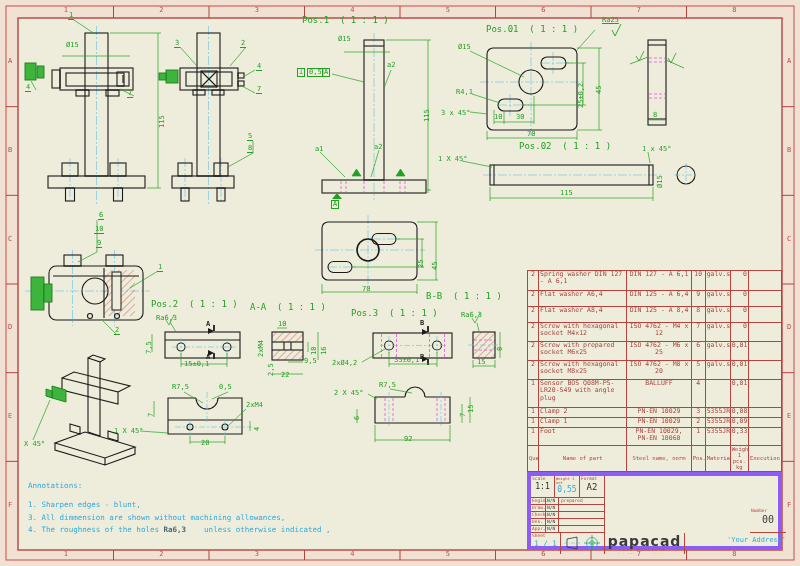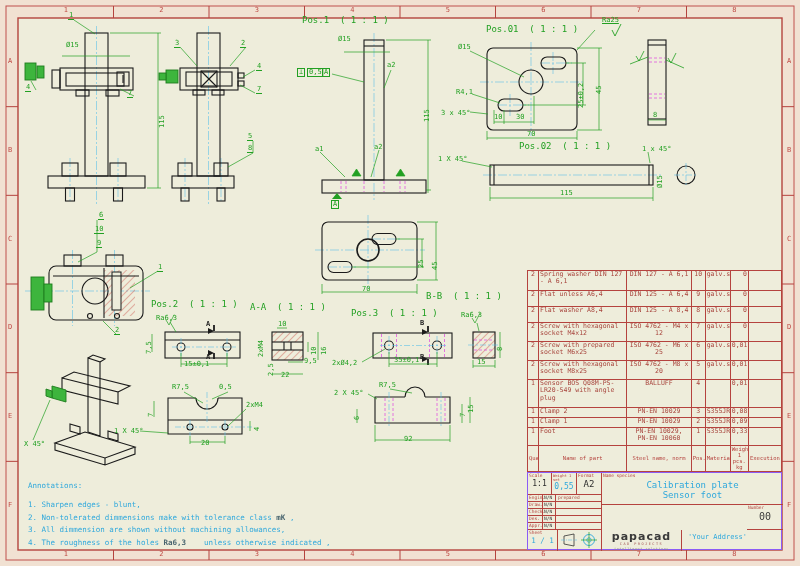--- a/index.html
+++ b/index.html
@@ -16,32 +16,32 @@
   .glbl{position:absolute;color:#bf4a44;font-size:7px;line-height:1;}
   
   #bom{position:absolute;left:527px;top:270px;width:255px;border-collapse:collapse;table-layout:fixed;}
   #bom td{border:1px solid #b5433e;color:#a8463e;font-size:6.5px;line-height:1.12;
       padding:0 1px;vertical-align:top;overflow:hidden;font-family:"DejaVu Sans Mono",monospace;}
   #bom td.c{text-align:center;}
   #bom td.r{text-align:right;}
   #bom tr.hdr td{font-size:5.5px;text-align:center;vertical-align:middle;color:#b5433e;}
   #bom tr.thin td{font-size:4.5px;}
   
-  #tblock{position:absolute;left:527px;top:472px;width:255px;height:78px;border:1px solid #8b5cf6;
+  #tblock{position:absolute;left:527px;top:472px;width:255px;height:78px;border:4px solid #8b5cf6;
       box-sizing:border-box;background:#eeeddb;}
   .tb{position:absolute;box-sizing:border-box;border-right:1px solid #b5433e;border-bottom:1px solid #b5433e;
       color:#2c2c2c;overflow:hidden;}
   .tb .tlab{display:block;font-size:4.5px;color:#b5433e;line-height:1.1;padding:1px 1px 0 1px;}
   .blue{color:#2fa8dc !important;}
   .ctr{text-align:center;}
   #signs .srow{display:flex;height:7px;border-bottom:1px solid #b5433e;box-sizing:border-box;}
   #signs .srole{width:15px;font-size:4.5px;color:#b5433e;border-right:1px solid #b5433e;padding-left:1px;box-sizing:border-box;}
   #signs .sval{width:13px;font-size:4.5px;color:#333;border-right:1px solid #b5433e;padding-left:1px;box-sizing:border-box;}
   #signs .sext{flex:1;font-size:4.5px;color:#a8463e;padding-left:2px;}
-  .logo-main{display:block;font-family:"DejaVu Sans",sans-serif;font-weight:bold;font-size:11px;
+  .logo-main{display:block;font-family:"DejaVu Sans",sans-serif;font-weight:bold;font-size:14px;
       letter-spacing:1px;color:#3a3a3a;line-height:1;}
   .logo-sub{display:block;font-size:3.5px;letter-spacing:1.5px;color:#a05050;line-height:1.4;}
   .logo-sub2{display:block;font-size:3.5px;letter-spacing:.5px;color:#909090;line-height:1.2;}
   
   #annot{position:absolute;left:28px;top:481px;width:470px;color:#2fa8dc;font-size:7.5px;
       font-family:"DejaVu Sans Mono",monospace;}
   #annot .ahead{margin-bottom:10px;display:block;}
   #annot .aline{display:block;margin-bottom:3.5px;white-space:pre;}
   #annot .em{color:#49656f;font-weight:bold;}
 </style>
@@ -621,21 +621,21 @@
           <td class="c">2</td>
           <td>Spring washer DIN 127 - A 6,1</td>
           <td class="c">DIN 127 - A 6,1</td>
           <td class="c">10</td>
           <td>galv.steel</td>
           <td class="r">0</td>
           <td></td>
         </tr>
         <tr style="height: 16px;">
           <td class="c">2</td>
-          <td>Flat unless A6,4</td>
+          <td>Flat washer A6,4</td>
           <td class="c">DIN 125 - A 6,4</td>
           <td class="c">9</td>
           <td>galv.steel</td>
           <td class="r">0</td>
           <td></td>
         </tr>
         <tr style="height: 16px;">
           <td class="c">2</td>
           <td>Flat washer A8,4</td>
           <td class="c">DIN 125 - A 8,4</td>
@@ -774,43 +774,37 @@
   <div class="tb" style="left:30px;top:57px;width:44px;height:21px;border-bottom:none;">
     <svg width="44" height="21">
       <path d="M6,6 L16,4 L16,16 L6,14 Z" fill="none" stroke="#333" stroke-width="0.8"></path>
       <line x1="3" y1="10" x2="19" y2="10" stroke="#5ec1ea" stroke-width="0.6" stroke-dasharray="4 1 1 1"></line>
       <circle cx="31" cy="10" r="5.5" fill="none" stroke="#2fa8dc" stroke-width="0.9"></circle>
       <circle cx="31" cy="10" r="2.2" fill="none" stroke="#2fa8dc" stroke-width="0.8"></circle>
       <line x1="23" y1="10" x2="39" y2="10" stroke="#22a022" stroke-width="0.7"></line>
       <line x1="31" y1="2" x2="31" y2="18" stroke="#22a022" stroke-width="0.7"></line>
     </svg>
   </div>
-  <div class="tb" style="left:74px;top:0;width:181px;height:32px;border-right:none;">
-    <span class="tlab">Name species</span>
-    <span class="ctr blue" style="display:block;font-size:9px;margin-top:1px;">Calibration plate</span>
-    <span class="ctr blue" style="display:block;font-size:9px;">Sensor foot</span>
-  </div>
   <div class="tb" style="left:219px;top:32px;width:36px;height:25px;border-right:none;">
     <span class="tlab">Number</span>
     <span class="ctr" style="display:block;font-size:10px;color:#3a3a3a;">00</span>
   </div>
   <div class="tb" style="left:74px;top:57px;width:80px;height:21px;border-bottom:none;text-align:center;padding-top:1px;">
     <span class="logo-main">papacad</span>
     <span class="logo-sub">CAD PROJECTS</span>
     <span class="logo-sub2">intelligent solutions</span>
   </div>
-  <div class="tb" style="left:154px;top:57px;width:101px;height:21px;border-right:none;border-bottom:none;">
+  <div class="tb" style="left:154px;top:57px;width:101px;height:21px;border-right:none;border-bottom:none;text-align:right;">
     <span class="blue" style="display:block;font-size:7px;padding:3px 0 0 6px;">'Your Address'</span>
   </div>
 </div>
 
 
 <div id="annot">
   <span class="ahead">Annotations:</span>
   <div id="annot-items">
         <span class="aline"><span>1. Sharpen edges - blunt,</span></span>
-        <span class="aline"><span>2. Non-tolerated dimmensions make with tolerance class </span><span class="em">mK</span><span> ,</span></span>
         <span class="aline"><span>3. All dimmension are shown without machining allowances,</span></span>
         <span class="aline"><span>4. The roughness of the holes </span><span class="em">Ra6,3</span><span>    unless otherwise indicated ,</span></span>
       </div>
 </div>
 
 </div>
 
 </body></html>

